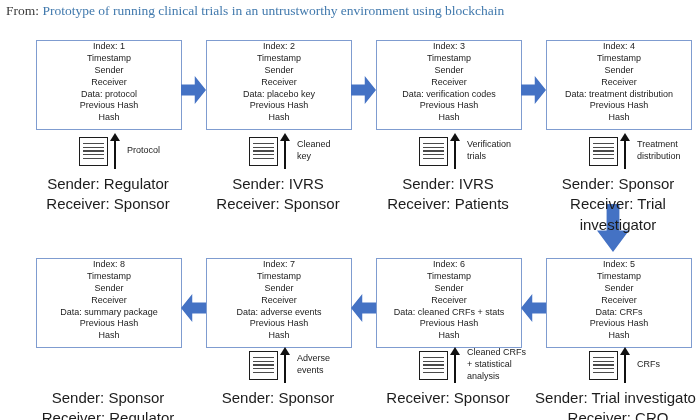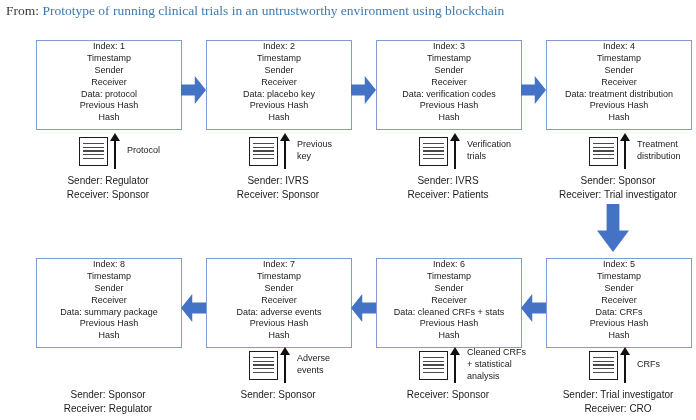--- a/index.html
+++ b/index.html
@@ -26,21 +26,21 @@
   .dg-c1{left:79px}.dg-c2{left:249px}.dg-c3{left:419px}.dg-c4{left:589px}
   .doc-icon{width:21px;height:27px;border:1.6px solid #1c1c1c;background:#fff;
             display:flex;flex-direction:column;justify-content:center;gap:2.5px;padding:0 3px;}
   .doc-icon i{display:block;height:1.3px;background:#4a4a4a;}
   .uparrow{position:relative;width:10px;height:36px;margin-left:2px;}
   .uparrow .shaft{position:absolute;left:4px;top:6px;width:2.4px;height:30px;background:#111;}
   .uparrow .head{position:absolute;left:0;top:0;width:0;height:0;
                  border-left:5px solid transparent;border-right:5px solid transparent;
                  border-bottom:8px solid #111;}
   .doc-label{margin-left:7px;font-size:9px;line-height:1.3;color:#1c1c1c;white-space:pre-line;}
-  .sr{position:absolute;width:170px;text-align:center;font-size:10px;line-height:1.35;color:#1c1c1c;}
+  .sr{position:absolute;width:170px;text-align:center;font-size:15px;line-height:1.35;color:#1c1c1c;}
   .sr-r1{top:174px}.sr-r2{top:388px}
   .sr-c1{left:23px}.sr-c2{left:193px}.sr-c3{left:363px}.sr-c4{left:533px}
 </style>
 </head>
 <body>
 
 <div class="page">
 
   <div class="header">
     <span>From:</span>
@@ -150,21 +150,21 @@
         <i></i>
         <i></i>
         <i></i>
         <i></i>
         <i></i>
       </div>
     <div class="uparrow">
         <span class="head"></span>
         <span class="shaft"></span>
       </div>
-    <div class="doc-label">Previous
+    <div class="doc-label">Cleaned
 key</div>
   </div>
   <div class="docgroup dg-r1 dg-c3">
     <div class="doc-icon">
         <i></i>
         <i></i>
         <i></i>
         <i></i>
         <i></i>
       </div>

